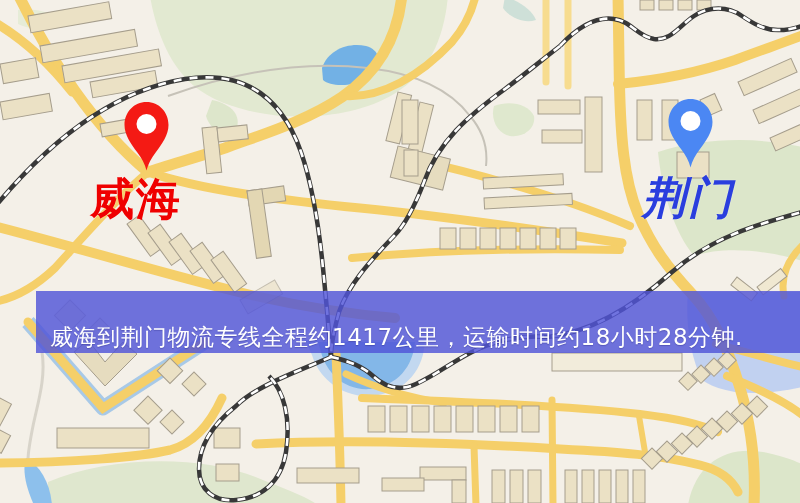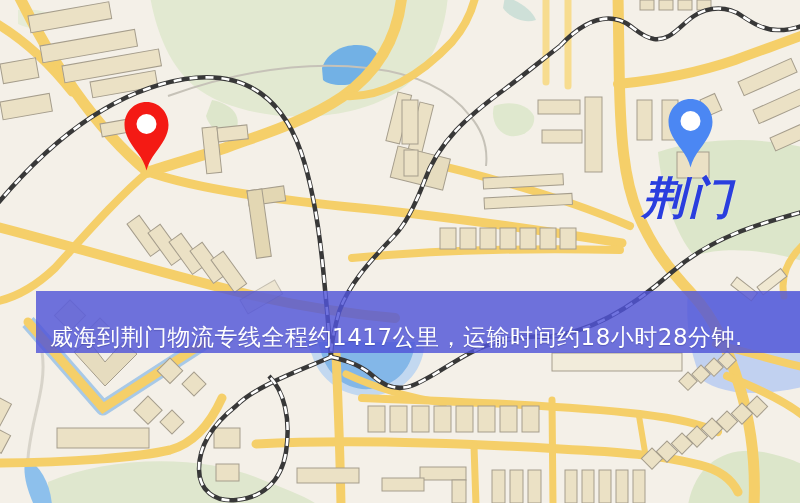--- a/index.html
+++ b/index.html
@@ -220,19 +220,20 @@
   <svg class="pin pin-origin" viewBox="0 0 47 72">
     <path fill="#ed1c16" d="M23.5 1 C11 1 1.5 11 1.5 24 C1.5 34 8 43 14 51 C18.5 57 22 63 23.5 69.5 C25 63 28.5 57 33 51 C39 43 45.5 34 45.5 24 C45.5 11 36 1 23.5 1 Z"></path>
     <circle cx="23.5" cy="23" r="10" fill="#ffffff"></circle>
   </svg>
 
   <svg class="pin pin-dest" viewBox="0 0 47 72">
     <path fill="#4d87ef" d="M23.5 1 C11 1 1.5 11 1.5 24 C1.5 34 8 43 14 51 C18.5 57 22 63 23.5 69.5 C25 63 28.5 57 33 51 C39 43 45.5 34 45.5 24 C45.5 11 36 1 23.5 1 Z"></path>
     <circle cx="23.5" cy="23" r="10" fill="#ffffff"></circle>
   </svg>
 
+  <div class="city-label label-origin">威海</div>
   <div class="city-label label-dest">荆门</div>
 
   <div class="banner">
     <span class="banner-text">威海到荆门物流专线全程约1417公里，运输时间约18小时28分钟.</span>
   </div>
 
 </div>
 
 </body></html>

